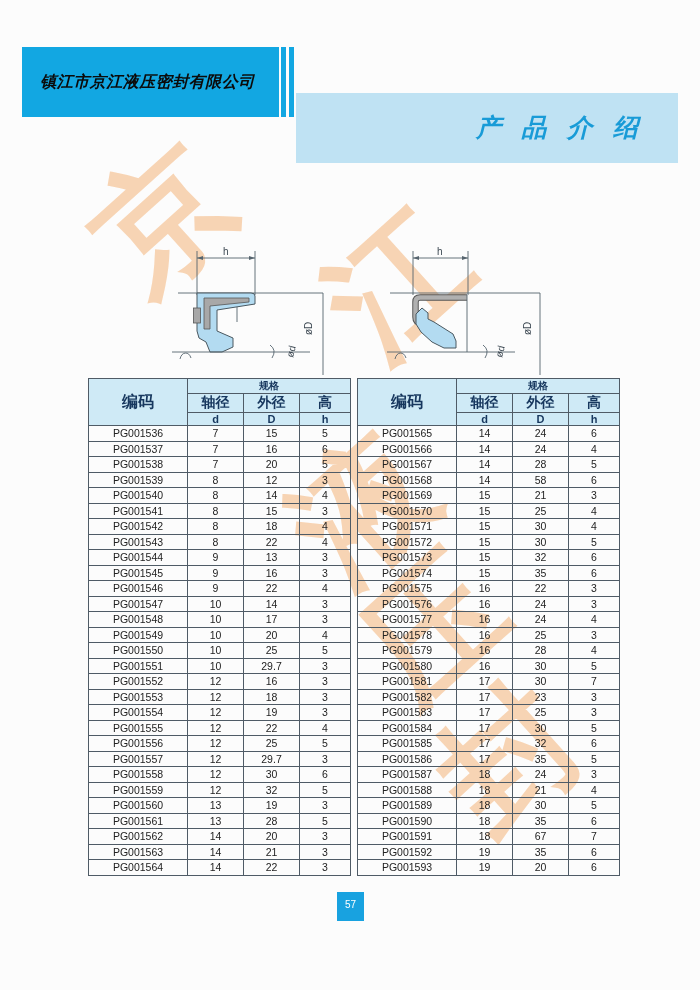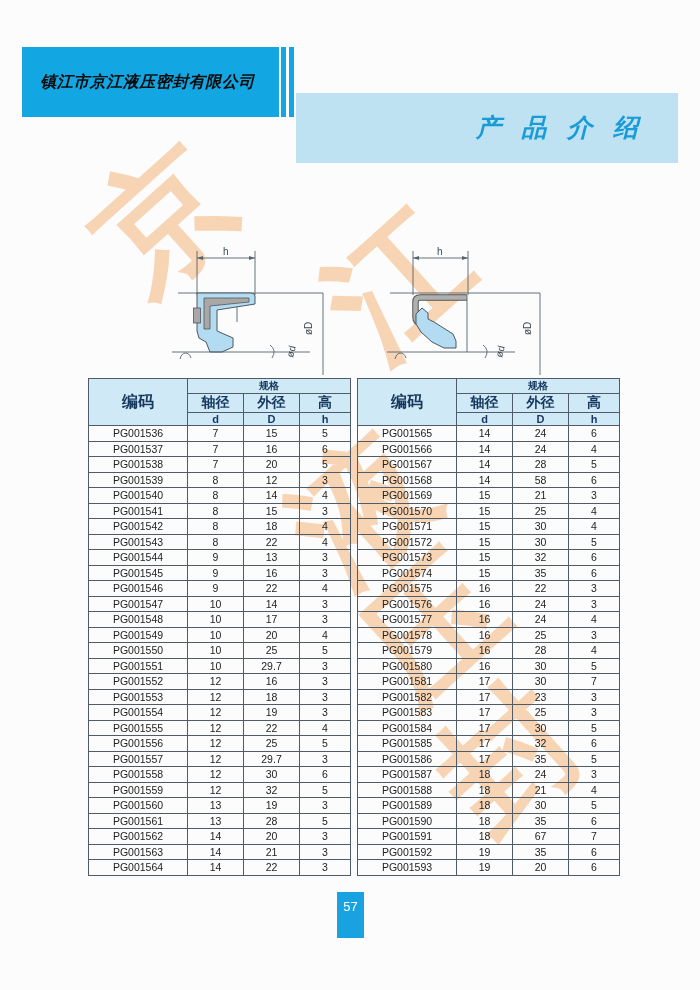--- a/index.html
+++ b/index.html
@@ -40,22 +40,22 @@
   table.spec.tl{left:88px;} table.spec.tr2{left:357px;}
   table.spec th,table.spec td{border:1px solid #4f5b66;text-align:center;padding:0;overflow:hidden;}
   table.spec thead th{background:#cfeaf6;color:#17375e;font-weight:bold;}
   table.spec .hr1 th{font-size:10px;height:13px;}
   table.spec .hr1 th.codeh{font-size:16px;}
   table.spec .hr2 th{font-size:14px;height:14px;}
   table.spec .hr3 th{font-size:11px;height:12px;}
   table.spec tbody tr{height:15.5px;}
   table.spec tbody td{font-size:10.5px;color:#222;background:transparent;}
   
-  .pagenum{position:absolute;left:337px;top:892px;width:27px;height:46px;background:#18a2e0;
-           color:#fff;font-size:13px;text-align:center;padding-top:7px;box-sizing:border-box;z-index:2;}
+  .pagenum{position:absolute;left:337px;top:892px;width:27px;height:29px;background:#18a2e0;
+           color:#fff;font-size:10px;text-align:center;padding-top:7px;box-sizing:border-box;z-index:2;}
 </style>
 </head>
 <body>
 
 <div class="page">
 
   <div>
     <span class="wm c0">京</span>
     <span class="wm c1">江</span>
     <span class="wm c2">液</span>

